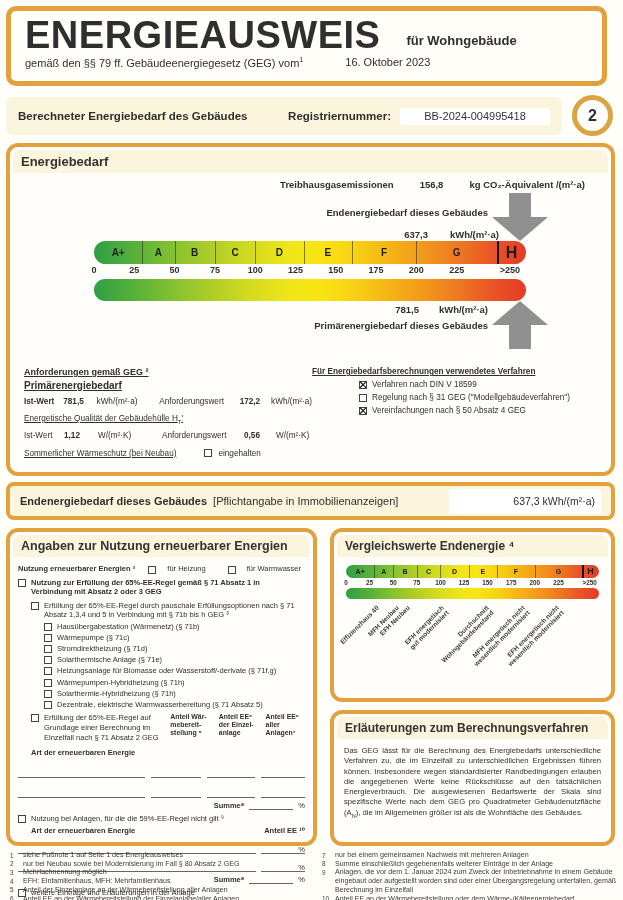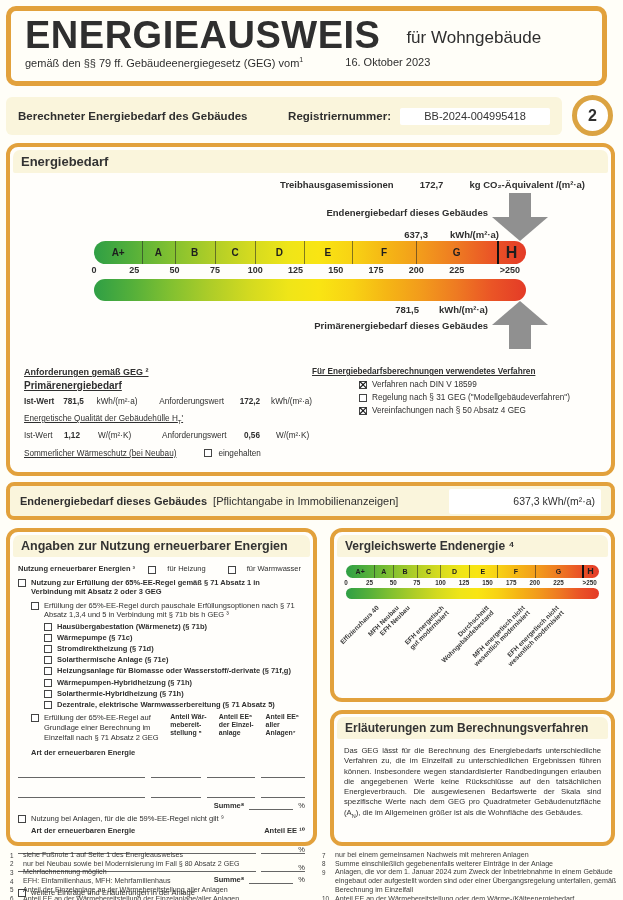--- a/index.html
+++ b/index.html
@@ -5,21 +5,21 @@
   * { margin:0; padding:0; box-sizing:border-box; }
   html,body { width:623px; height:900px; }
   body { font-family:"Liberation Sans","DejaVu Sans",sans-serif; background:#ffffff; color:#222; }
   .page { position:relative; width:623px; height:900px; background:#fffef8; overflow:hidden; }
 
   
   .hdr-box { position:absolute; left:6px; top:6px; width:601px; height:80px;
     border:5px solid #e2a13c; border-radius:10px; background:#fffef8; padding:3px 14px 0 14px; }
   .hdr-row1 { display:flex; align-items:flex-end; }
   .hdr-title { font-size:38px; font-weight:bold; color:#2f2f2f; letter-spacing:0.5px; line-height:42px; }
-  .hdr-sub { font-size:17px; font-weight:normal; color:#2f2f2f; margin-left:26px; margin-bottom:8px; }
+  .hdr-sub { font-size:13px; font-weight:bold; color:#2f2f2f; margin-left:26px; margin-bottom:8px; }
   .hdr-row2 { font-size:11px; color:#2f2f2f; margin-top:0px; display:flex; align-items:flex-start; }
   .hdr-law sup { font-size:7px; }
   .hdr-date { margin-left:42px; }
 
   
   .meta-bar { position:absolute; left:6px; top:97px; width:556px; height:38px; background:#faf5dc;
     border-radius:6px; display:flex; align-items:center; padding:0 12px; }
   .meta-label { font-size:11.5px; font-weight:bold; color:#2f2f2f; flex:1; }
   .meta-reg-label { font-size:11.5px; font-weight:bold; color:#2f2f2f; margin-right:9px; }
   .meta-reg-box { width:150px; height:17px; background:#fff; border-radius:2px; font-size:11px;
@@ -113,21 +113,21 @@
     font-size:10.5px; color:#2f2f2f; display:flex; align-items:center; justify-content:flex-end; padding-right:6px; }
 
   
   #renew-box { left:6px; top:528px; width:311px; height:318px; }
   #renew-box .box-head { font-size:12.5px; }
   .rb { padding:4px 8px 0 8px; font-size:7.5px; line-height:9.6px; color:#2f2f2f; }
   .r1 { display:flex; align-items:center; font-weight:bold; }
   .r1 .opts { margin-left:auto; display:flex; gap:22px; font-weight:normal; padding-right:4px; }
   .mt { margin-top:4px; }
   .ind1 { margin-left:13px; }
-  .ind2 { margin-left:26px;font-weight:bold; }
+  .ind2 { margin-left:26px; }
   .bold { font-weight:bold; }
   .porow { margin-top:1.6px; }
   .einzel { display:flex; align-items:flex-start; gap:4px; }
   .einzel-left { width:158px; }
   .hdr-cell { font-size:6.9px; font-weight:bold; line-height:7.6px; white-space:pre-line; }
   .hc1 { width:52px; } .hc2 { width:50px; } .hc3 { width:46px; }
   .art-label { font-weight:bold; margin-top:6px; }
   .fld { border-bottom:1px solid #666; }
   .blank-row { display:flex; gap:6px; margin-top:11px; }
   .blank-row .fa { flex:1; height:9px; }
@@ -187,21 +187,21 @@
     <span class="meta-reg-label">Registriernummer:</span>
     <span class="meta-reg-box">BB-2024-004995418</span>
   </div>
   <div class="page-circle">2</div>
 
   <div id="main-box" class="obox">
     <div class="box-head">Energiebedarf</div>
 
     <div class="abs ghg-row">
       <span>Treibhausgasemissionen</span>
-      <span>172,7</span>
+      <span>156,8</span>
       <span>kg CO₂-Äquivalent /(m²·a)</span>
     </div>
 
     <div class="abs end-label">Endenergiebedarf dieses Gebäudes</div>
     <div class="abs end-val-row">
       <span>637,3</span>
       <span>kWh/(m²·a)</span>
     </div>
 
     <div id="arrow-down" class="arrow abs">

